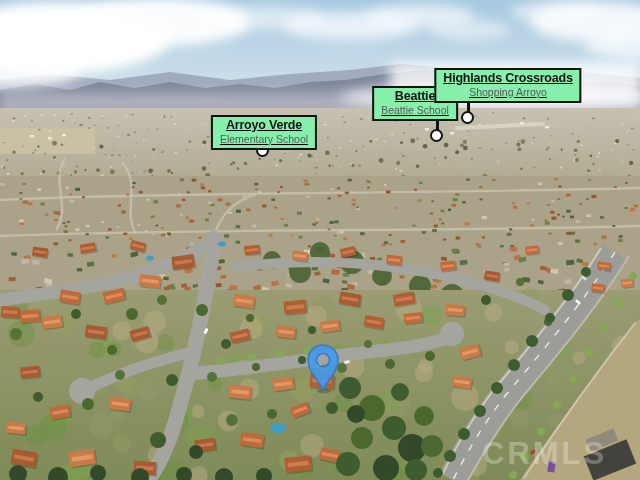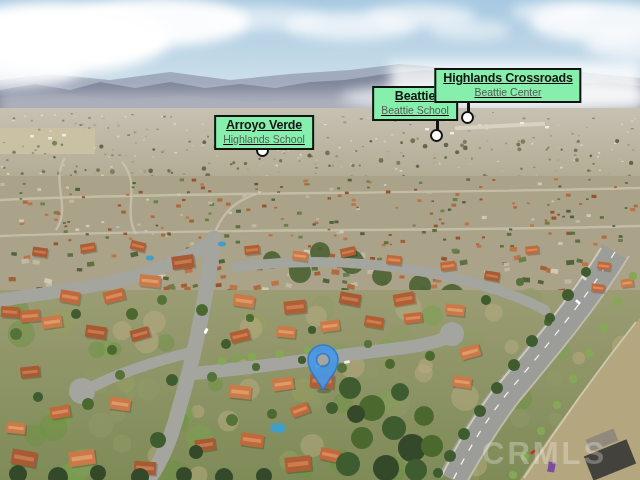--- a/index.html
+++ b/index.html
@@ -1182,35 +1182,35 @@
         <g transform="translate(584,278) rotate(38)">
           <rect x="-2.8" y="-1.4" width="5.6" height="2.8" rx="0.8" fill="#dddddd"></rect>
         </g>
       </g>
   </svg>
 
   <div class="stem" style="left:261.5px;top:118px;height:28px"></div>
   <div class="dot" style="left:256px;top:144px"></div>
   <div class="callout" style="left:264px;top:115px">
     <div class="t">Arroyo Verde</div>
-    <div class="s">Highlands School</div>
+    <div class="s">Elementary School</div>
   </div>
 
   <div class="stem" style="left:435.5px;top:108px;height:24px"></div>
   <div class="dot" style="left:430px;top:129px"></div>
   <div class="callout" style="left:415px;top:86px">
     <div class="t">Beattie</div>
     <div class="s">Beattie School</div>
   </div>
 
   <div class="stem" style="left:466.5px;top:88px;height:26px"></div>
   <div class="dot" style="left:461px;top:111px"></div>
   <div class="callout" style="left:508px;top:68px">
     <div class="t">Highlands Crossroads</div>
-    <div class="s">Beattie Center</div>
+    <div class="s">Shopping Arroyo</div>
   </div>
 
   <svg class="pin-svg" width="640" height="480" viewBox="0 0 640 480">
     <ellipse cx="324" cy="391" rx="7" ry="2.4" fill="#000" opacity="0.22"></ellipse>
     <path d="M323,390 C317.5,379 308,371.5 308,360 A15,15 0 1 1 338,360
              C338,371.5 328.5,379 323,390 Z
              M323,353.5 A6.5,6.5 0 1 0 323.02,353.5 Z" fill="#4598e9" fill-rule="evenodd" stroke="#2d79cf" stroke-width="1.6" opacity="0.9"></path>
   </svg>
 
   <div class="watermark">CRMLS</div>

